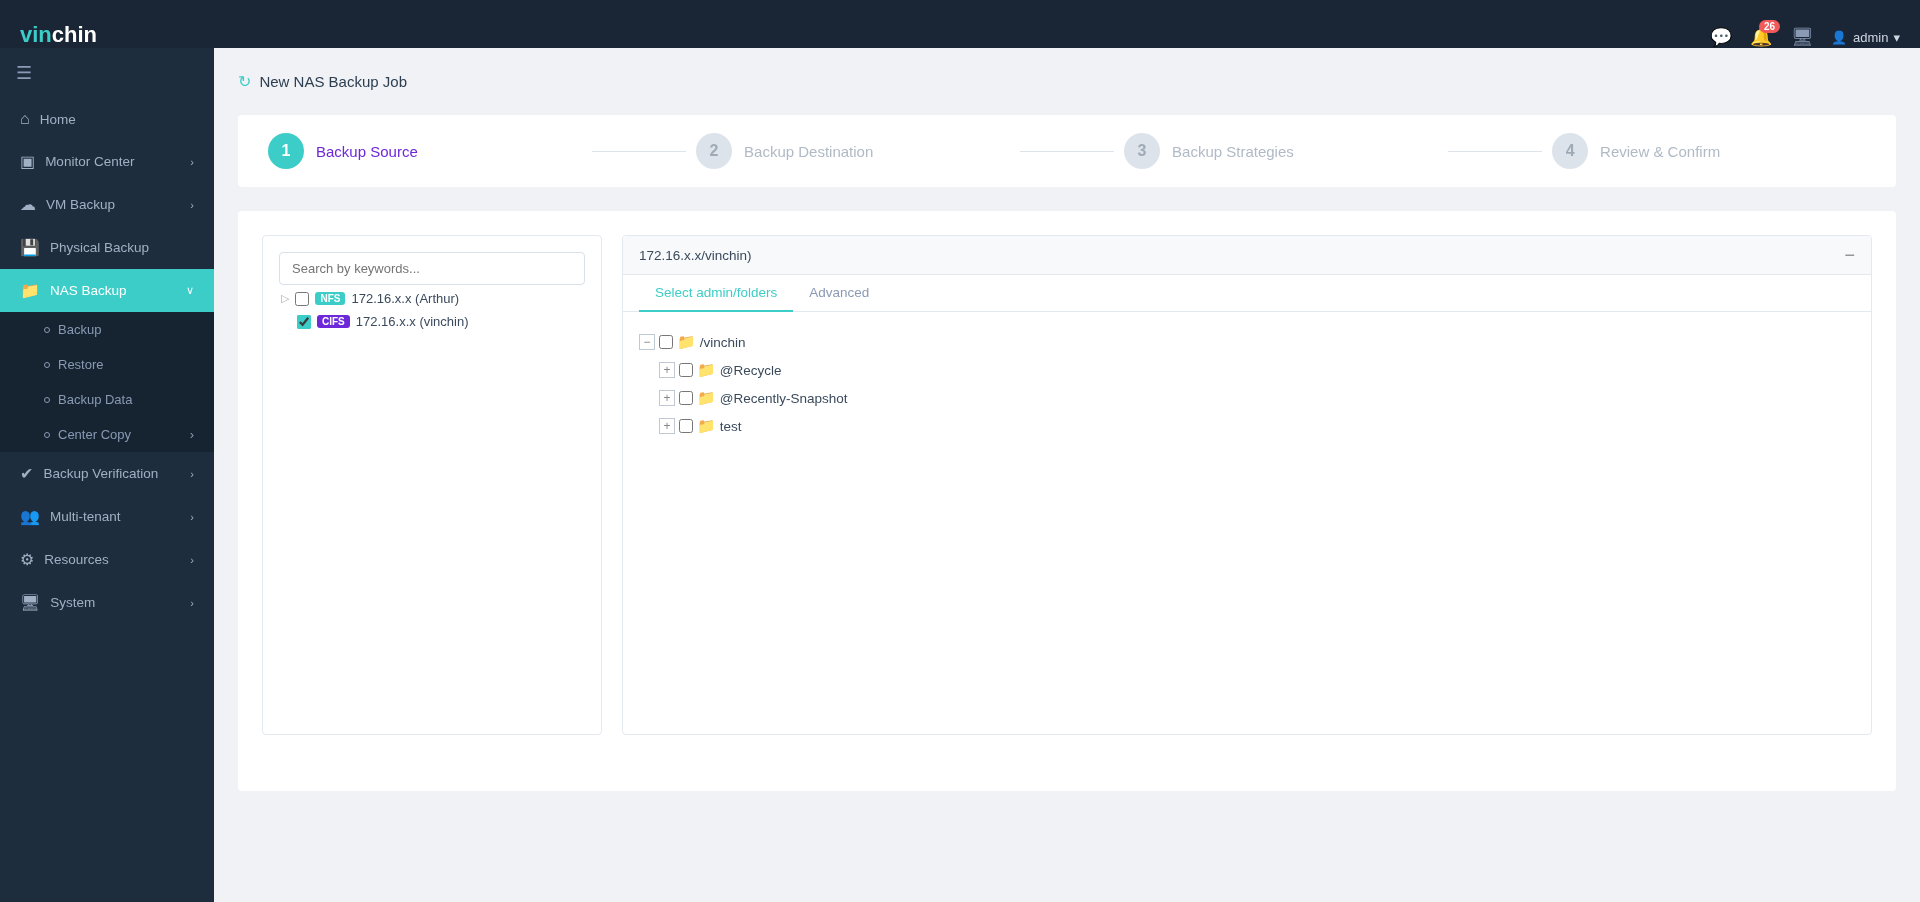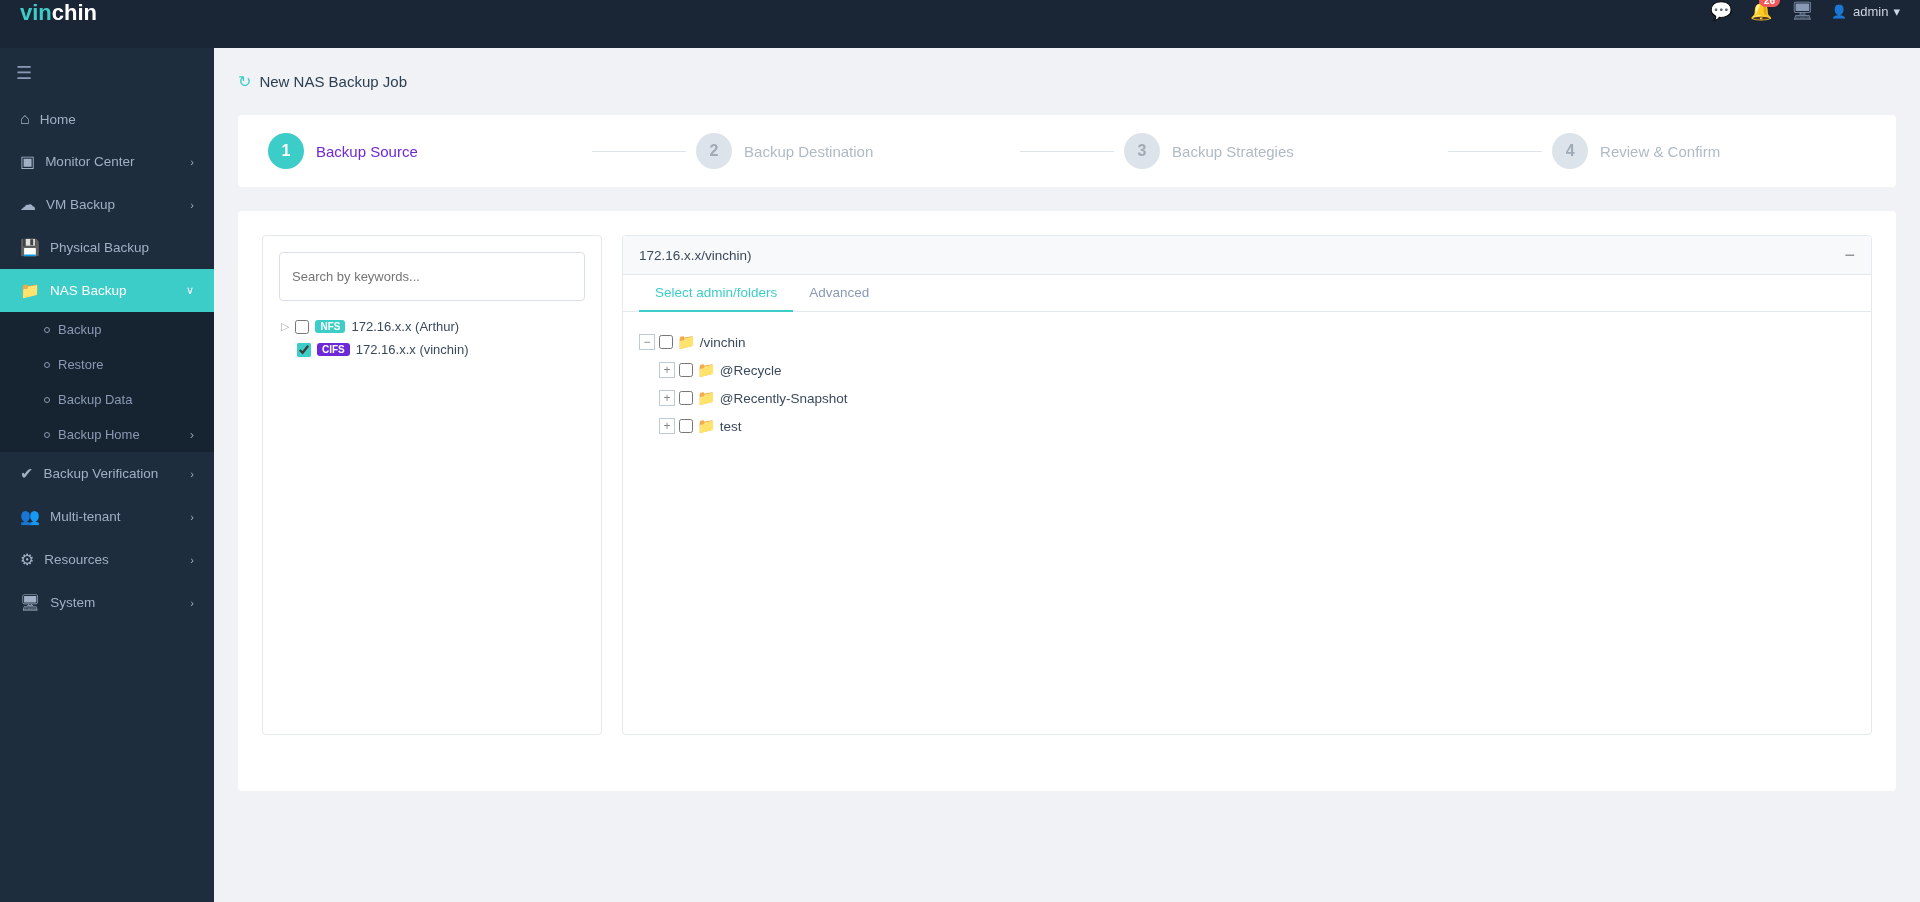--- a/index.html
+++ b/index.html
@@ -3,21 +3,21 @@
   <meta charset="utf-8">
   <style>
     * { box-sizing: border-box; margin: 0; padding: 0; }
     body { font-family: -apple-system, BlinkMacSystemFont, 'Segoe UI', sans-serif; background: #f0f2f5; display: flex; flex-direction: column; height: 100vh; overflow: hidden; }
 
     
     .topnav {
       background: #1a2535;
       height: 48px;
       display: flex;
-      align-items: flex-start;
+      align-items: flex-end;
       padding: 0 20px;
       justify-content: space-between;
       flex-shrink: 0;
     }
     .logo {
       font-size: 22px;
       font-weight: bold;
       color: white;
     }
     .logo span:first-child { color: #3dcdc8; }
@@ -174,25 +174,25 @@
     .left-panel {
       border: 1px solid #e4e9ef;
       border-radius: 4px;
       padding: 16px;
       min-height: 500px;
     }
     .search-input {
       width: 100%;
       border: 1px solid #d8e0ea;
       border-radius: 4px;
-      padding: 16px 12px;
+      padding: 8px 12px;
       font-size: 13px;
       color: #999;
       outline: none;
-      margin-bottom: 14px;
+      margin-bottom: 2px;
     }
     .nas-item {
       display: flex;
       align-items: center;
       gap: 6px;
       padding: 4px 2px;
       font-size: 13px;
       color: #3a4a5c;
     }
     .nas-item .chk { width: 14px; height: 14px; flex-shrink: 0; accent-color: #3dcdc8; }
@@ -324,21 +324,21 @@
       <div class="sidebar-sub-item">
         <span class="dot"></span>
         <span>Restore</span>
       </div>
       <div class="sidebar-sub-item">
         <span class="dot"></span>
         <span>Backup Data</span>
       </div>
       <div class="sidebar-sub-item">
         <span class="dot"></span>
-        <span>Backup Home</span>
+        <span>Center Copy</span>
         <span class="chevron" style="margin-left:auto;">›</span>
       </div>
     </div>
 
     <div class="sidebar-item">
       <span class="icon">✔</span>
       <span>Backup Verification</span>
       <span class="chevron">›</span>
     </div>
     <div class="sidebar-item">

